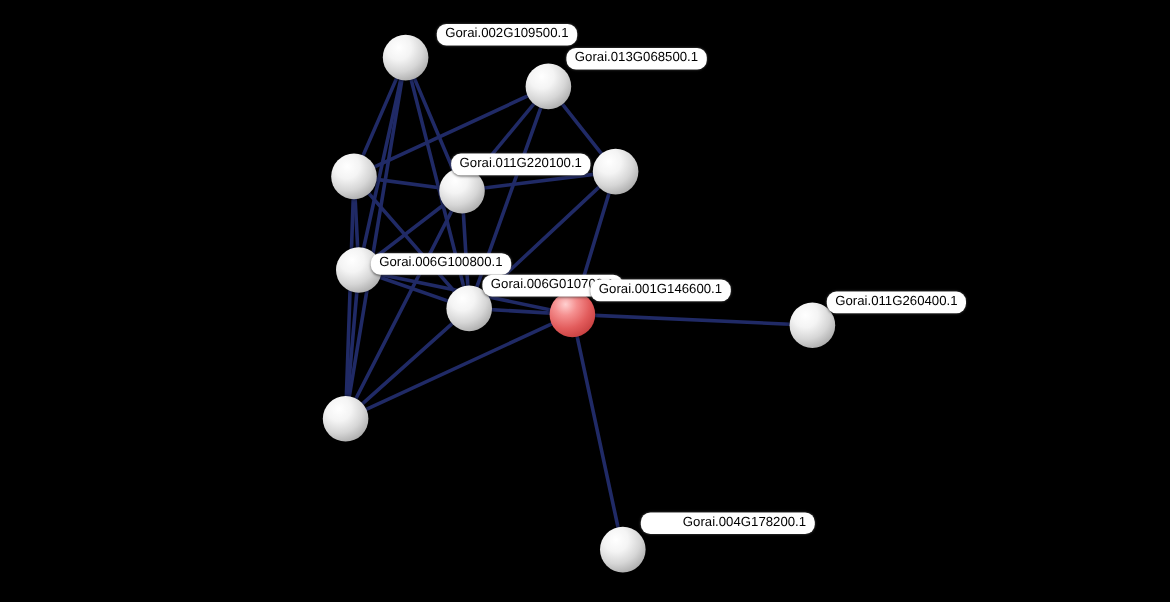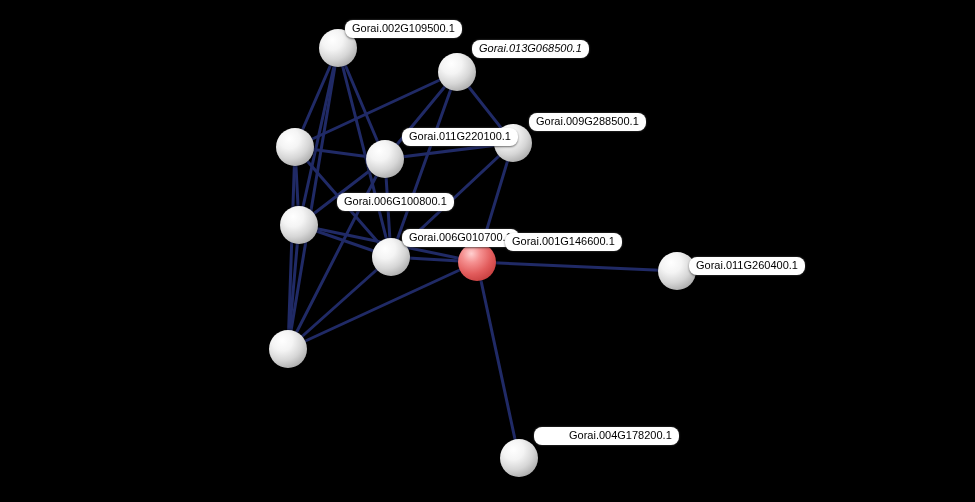--- a/index.html
+++ b/index.html
@@ -89,33 +89,32 @@
       <line x1="299" y1="225" x2="477" y2="262" stroke="#202a66" stroke-width="3" stroke-linecap="round"></line>
       <line x1="299" y1="225" x2="288" y2="349" stroke="#202a66" stroke-width="3" stroke-linecap="round"></line>
       <line x1="391" y1="257" x2="477" y2="262" stroke="#202a66" stroke-width="3" stroke-linecap="round"></line>
       <line x1="391" y1="257" x2="288" y2="349" stroke="#202a66" stroke-width="3" stroke-linecap="round"></line>
       <line x1="477" y1="262" x2="677" y2="271" stroke="#202a66" stroke-width="3" stroke-linecap="round"></line>
       <line x1="477" y1="262" x2="288" y2="349" stroke="#202a66" stroke-width="3" stroke-linecap="round"></line>
       <line x1="477" y1="262" x2="519" y2="458" stroke="#202a66" stroke-width="3" stroke-linecap="round"></line>
     </svg>
   <div id="nodes-layer">
       <div class="node node-white" style="left: 319px; top: 29px;"></div>
-      <div class="node-label" style="left: 345px; top: 20px; text-align: center;">Gorai.002G109500.1</div>
+      <div class="node-label" style="left: 364px; top: 20px; text-align: center;">Gorai.002G109500.1</div>
       <div class="node node-white" style="left: 438px; top: 53px;"></div>
-      <div class="node-label" style="left: 472px; top: 40px; font-style: italic;">Gorai.013G068500.1</div>
+      <div class="node-label" style="left: 472px; top: 40px;">Gorai.013G068500.1</div>
       <div class="node node-white" style="left: 276px; top: 128px;"></div>
       <div class="node node-white" style="left: 366px; top: 140px;"></div>
-      <div class="node-label" style="left: 402px; top: 128px; text-align: right;">Gorai.011G220100.1</div>
+      <div class="node-label" style="left: 376px; top: 128px; text-align: right;">Gorai.011G220100.1</div>
       <div class="node node-white" style="left: 494px; top: 124px;"></div>
-      <div class="node-label" style="left: 529px; top: 113px;">Gorai.009G288500.1</div>
       <div class="node node-white" style="left: 280px; top: 206px;"></div>
-      <div class="node-label" style="left: 309px; top: 193px; margin-left: 28px;">Gorai.006G100800.1</div>
+      <div class="node-label" style="left: 309px; top: 211px;">Gorai.006G100800.1</div>
       <div class="node node-white" style="left: 372px; top: 238px;"></div>
       <div class="node-label" style="left: 402px; top: 229px;">Gorai.006G010700.1</div>
       <div class="node node-red" style="left: 458px; top: 243px;"></div>
-      <div class="node-label" style="left: 505px; top: 233px; text-align: right;">Gorai.001G146600.1</div>
+      <div class="node-label" style="left: 492px; top: 233px; text-align: right;">Gorai.001G146600.1</div>
       <div class="node node-white" style="left: 658px; top: 252px;"></div>
-      <div class="node-label" style="left: 689px; top: 257px;">Gorai.011G260400.1</div>
+      <div class="node-label" style="left: 689px; top: 243px;">Gorai.011G260400.1</div>
       <div class="node node-white" style="left: 269px; top: 330px;"></div>
       <div class="node node-white" style="left: 500px; top: 439px;"></div>
       <div class="node-label" style="left: 534px; top: 427px; padding-left: 35px;">Gorai.004G178200.1</div>
     </div>
 </div>
 
 </body></html>

